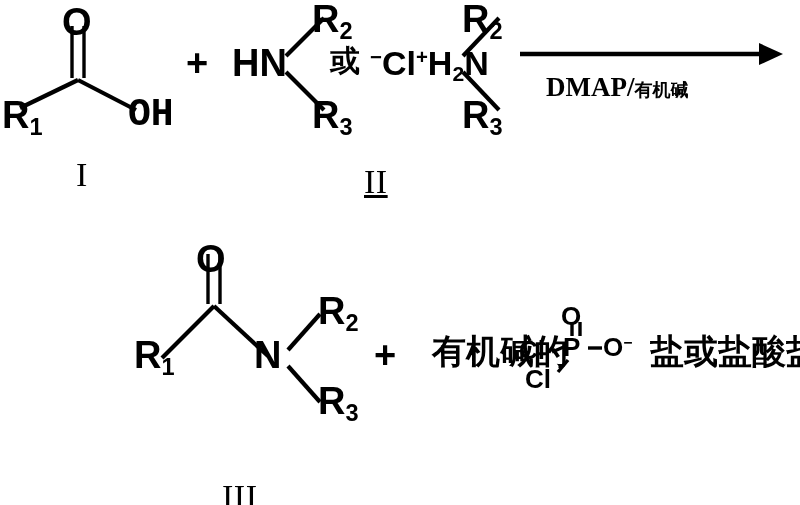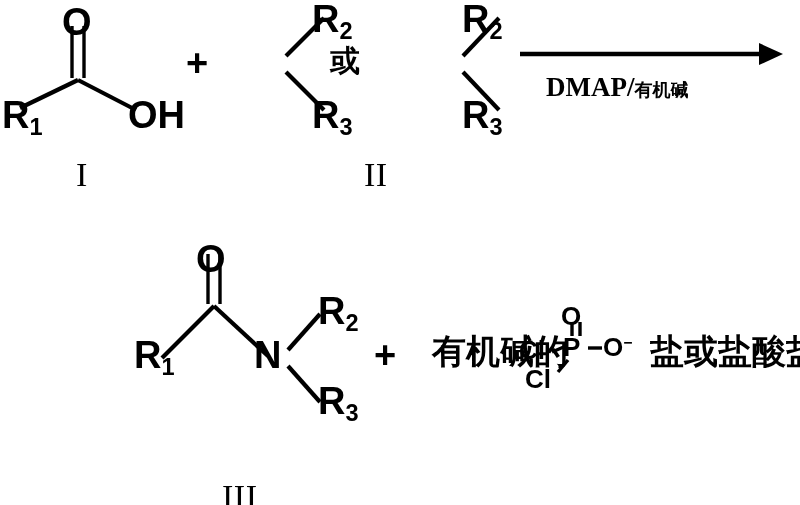--- a/index.html
+++ b/index.html
@@ -78,52 +78,54 @@
 
 <div id="scheme">
 
   <svg class="abs" style="left:0px; top:0px; width:200px; height:150px;">
     <line class="bondline" x1="20" y1="108" x2="78" y2="80"></line>
     <line class="bondline" x1="78" y1="80" x2="136" y2="110"></line>
     <line class="bondthin" x1="72" y1="78" x2="72" y2="26"></line>
     <line class="bondthin" x1="84" y1="78" x2="84" y2="26"></line>
   </svg>
   <div class="abs atom a38" style="left:62px; top:3px;">O</div>
-  <div class="abs atom a38" style="left:128px; top:96px;">OH</div>
+  <div class="abs atom a38" style="left:128px; top:96px;font-family:Liberation Mono, monospace;">OH</div>
   <div class="abs atom a38" style="left:2px; top:96px;"><span>R</span><span class="sub">1</span></div>
 
   <div class="abs plus" style="left:186px; top:44px;">+</div>
 
   <svg class="abs" style="left:230px; top:0px; width:130px; height:140px;">
     <line class="bondline" x1="56" y1="56" x2="94" y2="18"></line>
     <line class="bondline" x1="56" y1="72" x2="94" y2="110"></line>
   </svg>
+  <div class="abs atom a38" style="left:232px; top:44px;">HN</div>
   <div class="abs atom a38" style="left:312px; top:0px;"><span>R</span><span class="sub">2</span></div>
   <div class="abs atom a38" style="left:312px; top:96px;"><span>R</span><span class="sub">3</span></div>
 
   <div class="abs cjk a30" style="left:330px; top:46px;">或</div>
 
+  <div class="abs atom a34" style="left:370px; top:46px;"><span class="sup">−</span><span>Cl</span><span class="sup">+</span><span>H</span><span class="sub">2</span><span>N</span></div>
 
   <svg class="abs" style="left:455px; top:0px; width:90px; height:140px;">
     <line class="bondline" x1="8" y1="56" x2="44" y2="18"></line>
     <line class="bondline" x1="8" y1="72" x2="44" y2="110"></line>
   </svg>
   <div class="abs atom a38" style="left:462px; top:0px;"><span>R</span><span class="sub">2</span></div>
   <div class="abs atom a38" style="left:462px; top:96px;"><span>R</span><span class="sub">3</span></div>
 
 
   <svg class="abs" style="left:515px; top:40px; width:270px; height:30px;">
     <line class="arrowline" x1="5" y1="14" x2="244" y2="14"></line>
     <polygon points="244,3 268,14 244,25" fill="#000"></polygon>
   </svg>
 
   <div class="abs cond" style="left:546px; top:74px;"><span>DMAP/</span><span class="cond-cjk">有机碱</span></div>
 
   <div class="abs roman" style="left:76px; top:158px;">I</div>
-  <div class="abs roman" style="left:364px; top:158px;">II</div>
+  <div class="abs roman" style="left:364px; top:165px;text-decoration:underline;">II</div>
 
   <svg class="abs" style="left:130px; top:240px; width:230px; height:180px;">
     <line class="bondline" x1="32" y1="118" x2="84" y2="66"></line>
     <line class="bondline" x1="84" y1="66" x2="138" y2="116"></line>
     <line class="bondthin" x1="78" y1="64" x2="78" y2="14"></line>
     <line class="bondthin" x1="90" y1="64" x2="90" y2="14"></line>
     <line class="bondline" x1="158" y1="110" x2="190" y2="74"></line>
     <line class="bondline" x1="158" y1="126" x2="190" y2="162"></line>
   </svg>
   <div class="abs atom a38" style="left:196px; top:240px;">O</div>

